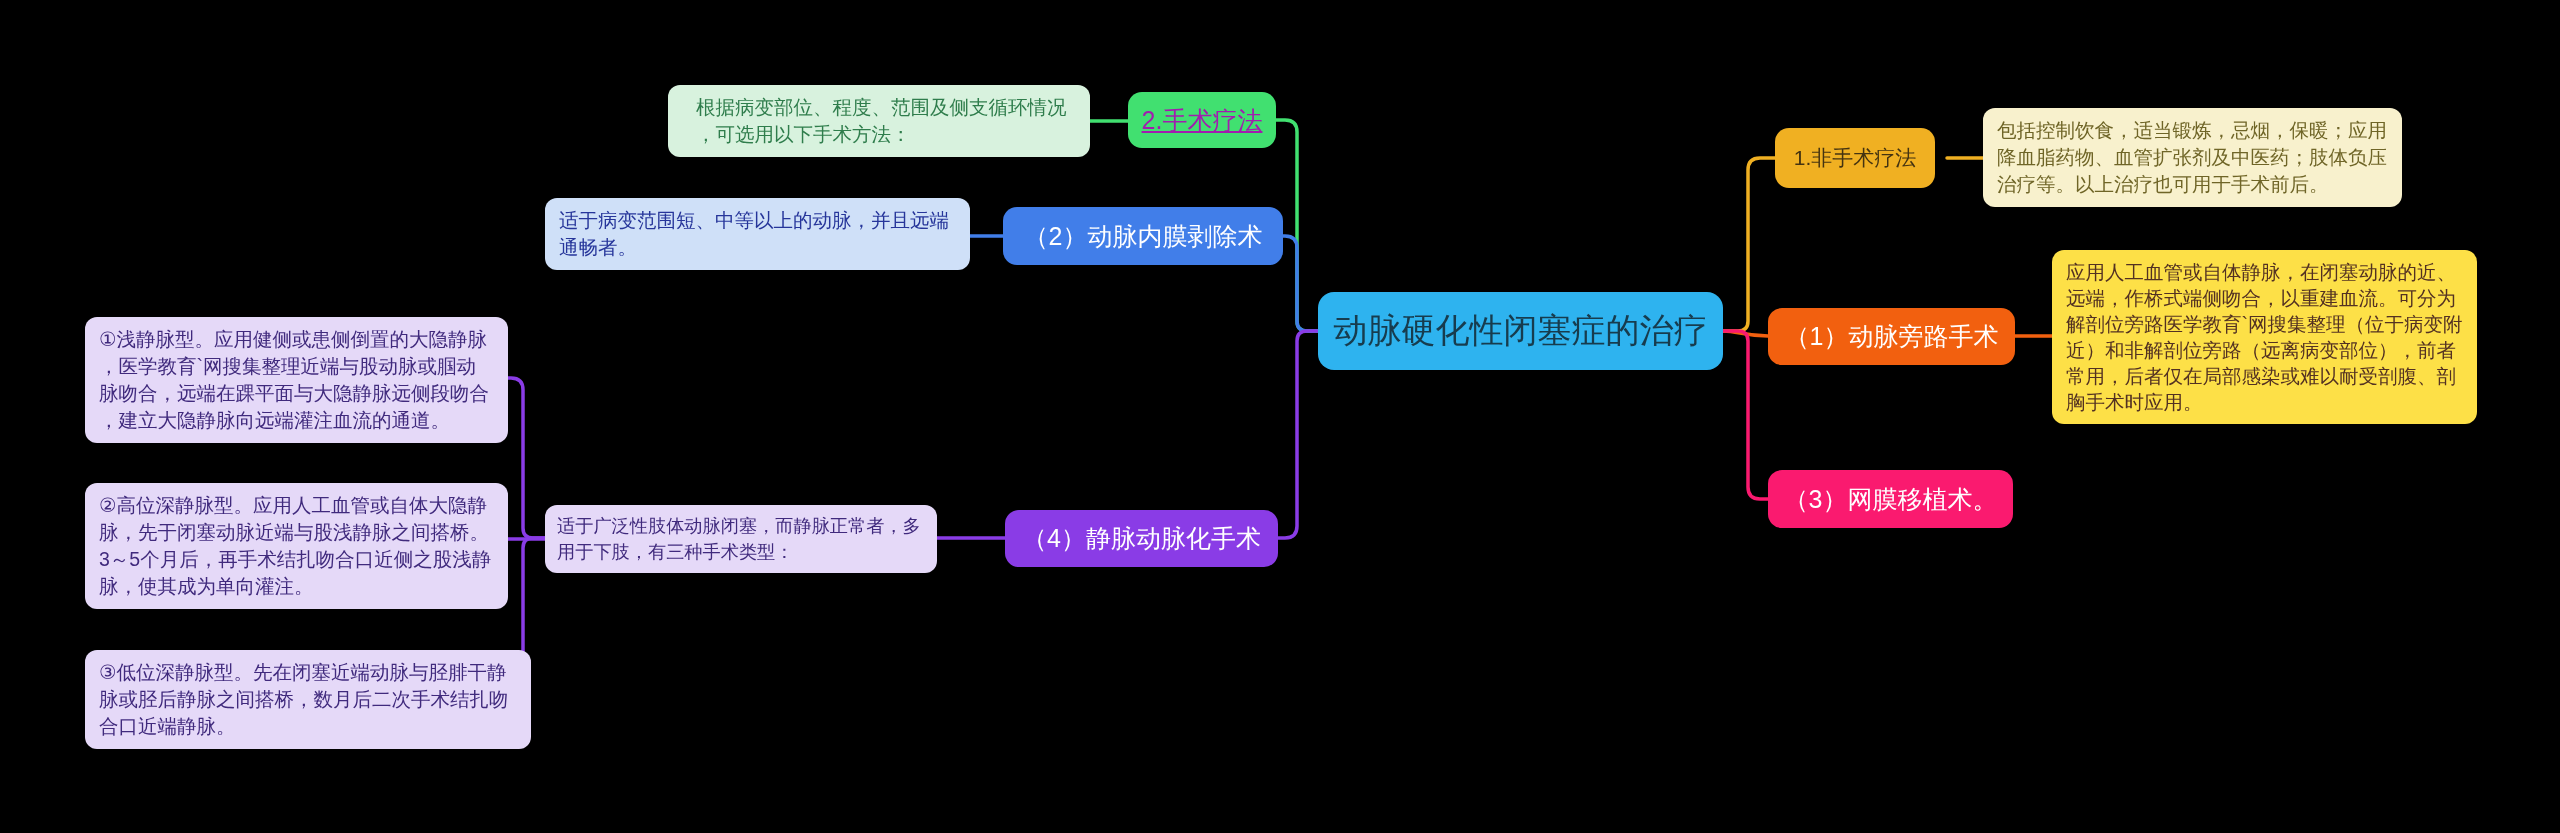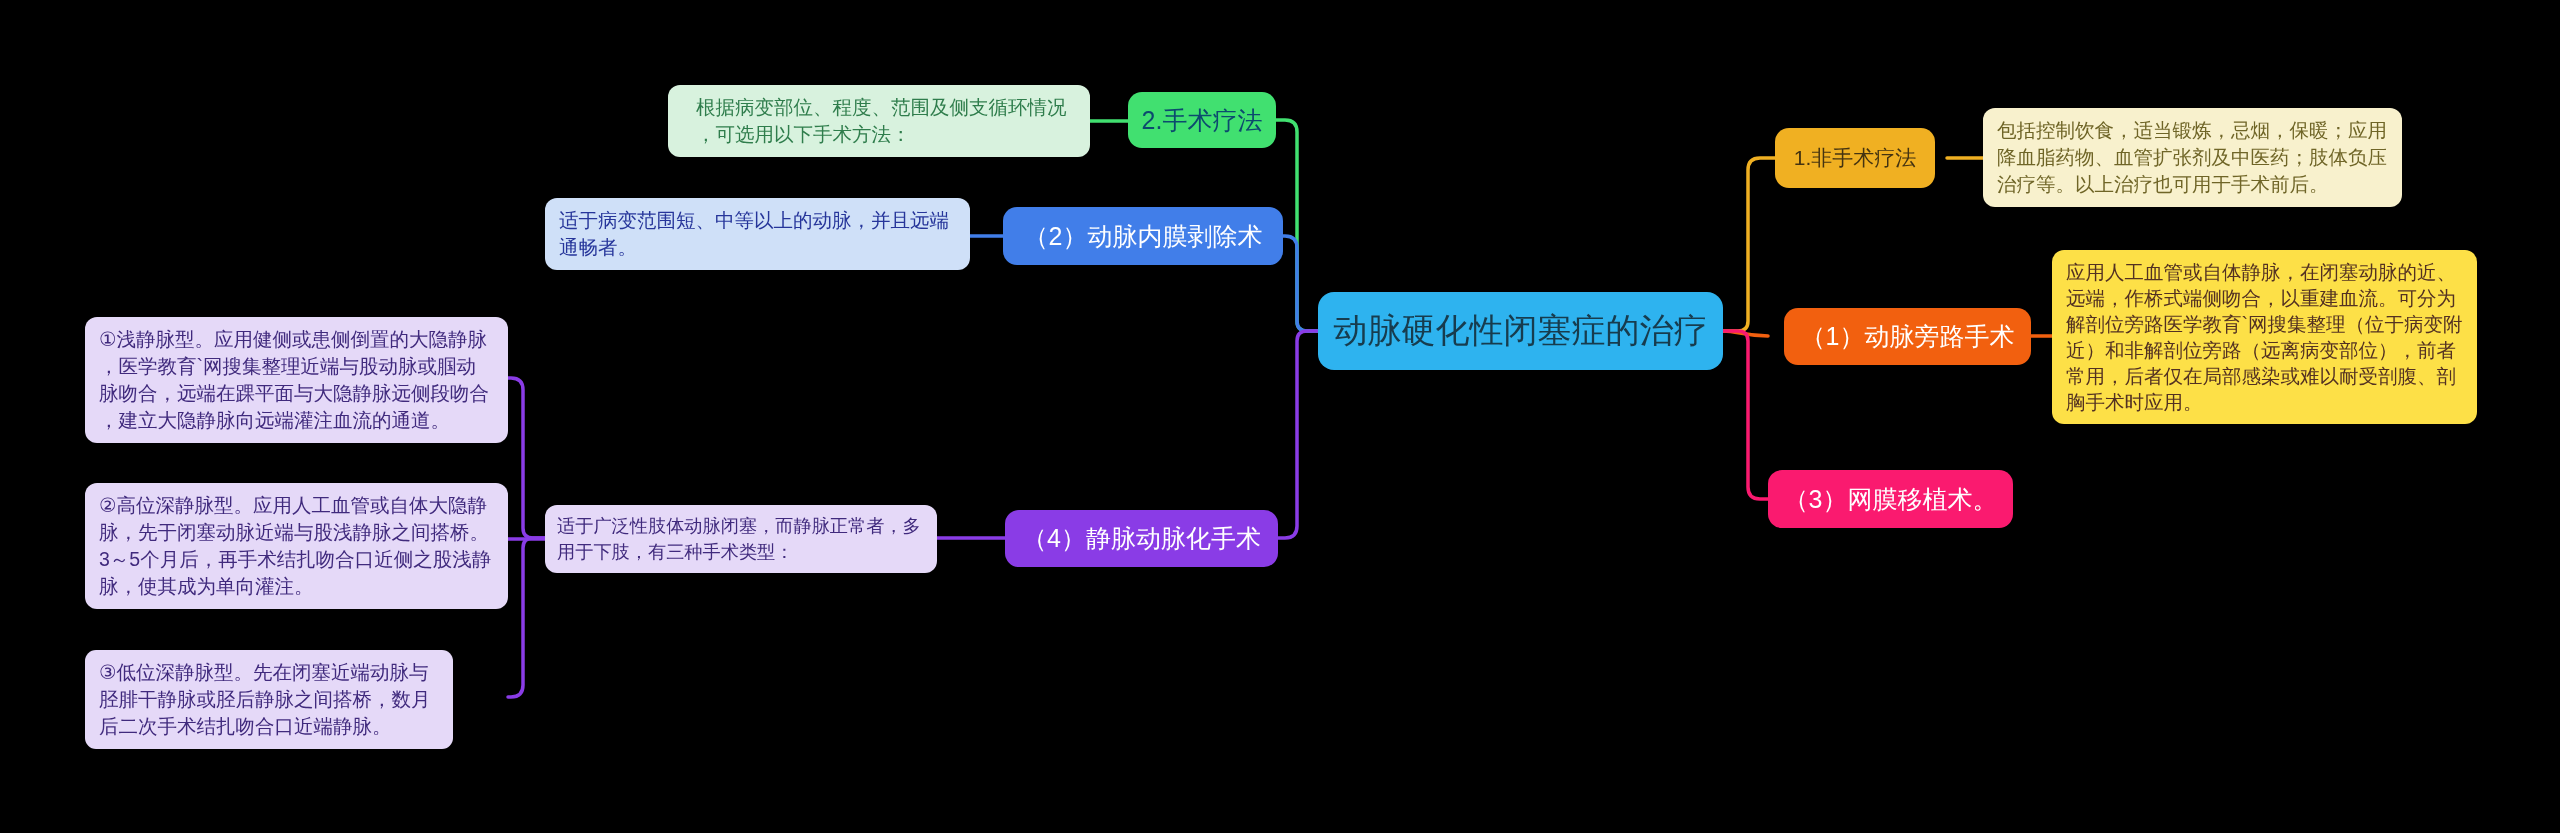--- a/index.html
+++ b/index.html
@@ -14,36 +14,36 @@
   }
   .note{
     position:absolute;border-radius:12px;box-sizing:border-box;
     font-size:19.5px;line-height:27px;padding:9px 14px;
     line-break:anywhere;word-break:break-all;text-align:left;
   }
   
   .central{left:1318px;top:292px;width:405px;height:78px;background:#2eb3ef;color:#173c4e;font-size:34px;border-radius:16px;}
   
   .n-nonsurg{left:1775px;top:128px;width:160px;height:60px;background:#f0b022;color:#443311;font-size:21px;}
-  .n-bypass{left:1768px;top:308px;width:247px;height:57px;background:#f2600f;color:#ffffff;font-size:25px;margin-left:16px;}
+  .n-bypass{left:1768px;top:308px;width:247px;height:57px;background:#f2600f;color:#ffffff;font-size:25px;}
   .n-omentum{left:1768px;top:470px;width:245px;height:58px;background:#fa1a6f;color:#ffffff;font-size:25px;}
   
-  .n-surg{left:1128px;top:92px;width:148px;height:56px;background:#41e070;color:#0c4a6e;font-size:25px;}
+  .n-surg{left:1128px;top:92px;width:148px;height:56px;background:#41e070;color:#a21caf;font-size:25px;text-decoration:underline;}
   .n-endart{left:1003px;top:207px;width:280px;height:58px;background:#417ee9;color:#ffffff;font-size:25px;}
   .n-veinart{left:1005px;top:510px;width:273px;height:57px;background:#8a3ce6;color:#ffffff;font-size:25px;}
   
   .note-nonsurg{left:1983px;top:108px;width:419px;background:#f8f1cd;color:#6f6527;}
   .note-bypass{left:2052px;top:250px;width:425px;background:#fde047;color:#533122;line-height:26px;padding:9px 14px;}
   .note-surg{left:668px;top:85px;width:422px;background:#d8f2de;color:#2f7d4c;padding-left:28px;}
   .note-endart{left:545px;top:198px;width:425px;background:#cfe0f8;color:#26359a;}
   .note-veinart{left:545px;top:505px;width:392px;background:#e5d9f8;color:#402a7d;font-size:18.2px;line-height:26px;padding:8px 12px;}
   .tbox{background:#e5d9f8;color:#402a7d;}
   .tbox1{left:85px;top:317px;width:423px;}
   .tbox2{left:85px;top:483px;width:423px;}
-  .tbox3{left:85px;top:650px;width:368px;border-radius:11px;}
+  .tbox3{left:85px;top:650px;width:446px;}
 </style>
 </head>
 <body>
 
 <div class="canvas">
 
   <svg class="edges" viewBox="0 0 2560 833" fill="none" stroke-width="3.5" stroke-linecap="round">
 
     <path stroke="#41e070" d="M1318 331 H1307 Q1297 331 1297 321 V132 Q1297 120 1285 120 H1276"></path>
     <path stroke="#417ee9" d="M1318 331 H1307 Q1297 331 1297 321 V248 Q1297 236 1285 236 H1283"></path>

